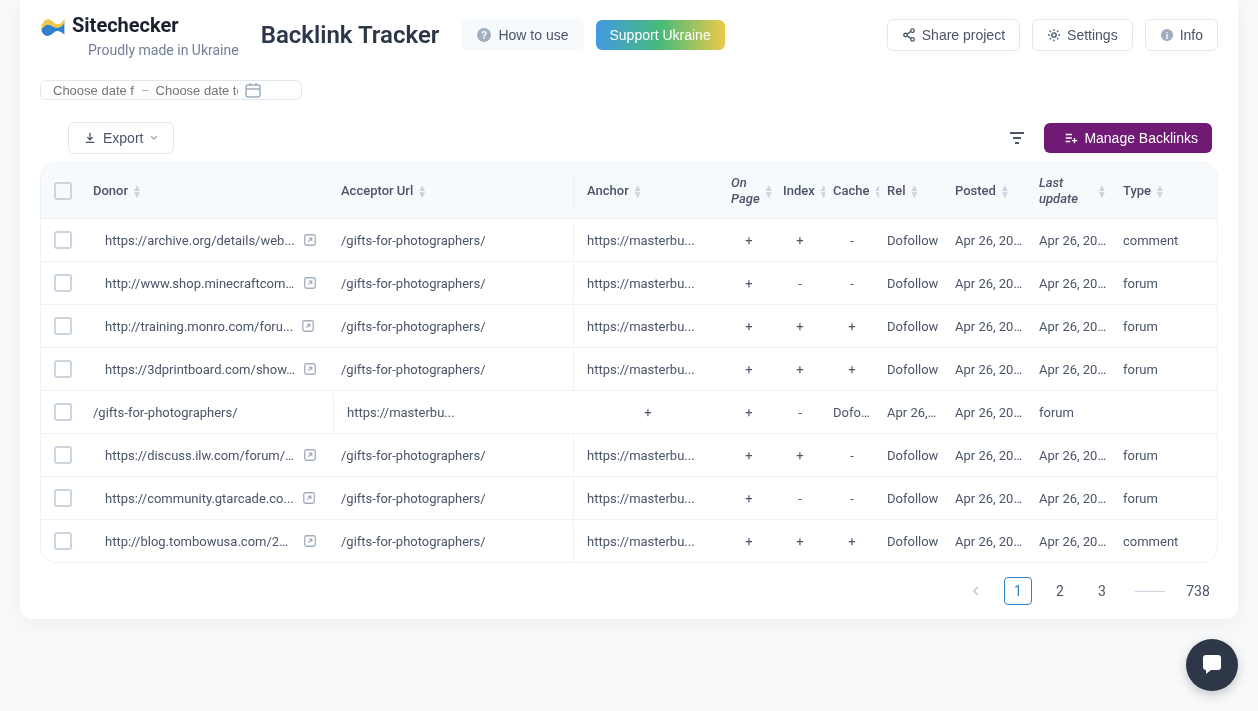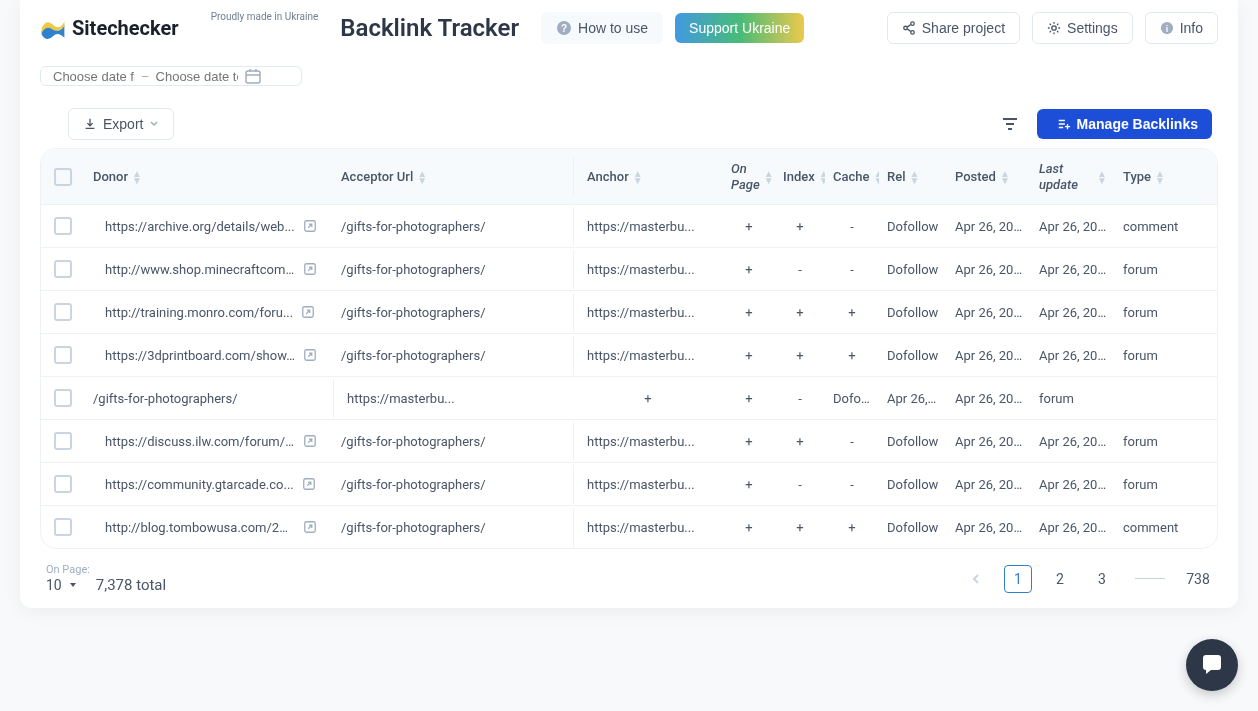--- a/index.html
+++ b/index.html
@@ -1,29 +1,29 @@
 <!DOCTYPE html>
 <html><head>
 <meta charset="utf-8">
 <style>
 * { box-sizing: border-box; margin: 0; padding: 0; }
 body { font-family: -apple-system, BlinkMacSystemFont, 'Segoe UI', Roboto, sans-serif; background: #f8f9fb; color: #4a5568; font-size: 14px; padding: 0 20px 20px; }
 .app { background: #fff; border-radius: 0 0 12px 12px; box-shadow: 0 4px 20px rgba(0,0,0,0.05); }
 
 .topbar { display: flex; align-items: center; padding: 12px 20px; gap: 12px; }
-.logo { display: flex; align-items: center; flex-direction: row; align-items: flex-start; margin-right: 10px; }
+.logo { display: flex; align-items: center; gap: 8px; flex-direction: column; align-items: flex-start; margin-right: 10px; }
 .logo-row { display: flex; align-items: center; gap: 6px; }
 .logo-mark { width: 26px; height: 26px; }
 .logo-text { font-size: 20px; font-weight: 700; color: #1a202c; }
-.logo-sub { font-size: 10px; color: #718096; margin-left: 32px; margin-top: -4px; }
+.logo-sub { font-size: 14px; color: #718096; margin-left: 48px; margin-top: -4px; }
 .page-title { font-size: 24px; font-weight: 600; color: #2d3748; margin-right: 10px; text-align: right; }
 .btn { display: inline-flex; align-items: center; gap: 6px; padding: 7px 14px; border: 1px solid #e2e8f0; background: #fff; border-radius: 6px; cursor: pointer; font-size: 14px; color: #4a5568; }
 .btn-ghost { background: #f7fafc; border-color: transparent; }
 .btn-gradient { background: linear-gradient(90deg, #4299e1 0%, #48bb78 50%, #ecc94b 100%); color: #fff; border: none; }
-.btn-primary { background: #1d4ed8; color: #fff; border: none; font-weight: 700; padding-left: 20px; }
+.btn-primary { background: #701a75; color: #fff; border: none; font-weight: 400; padding-left: 20px; }
 .spacer { flex: 1; }
 
 .filters { display: flex; gap: 14px; padding: 10px 20px 8px; }
 .input { flex: 1; border: 1px solid #e2e8f0; border-radius: 6px; padding: 11px 14px; font-size: 14px; color: #2d3748; outline: none; background: #fff; }
 .input::placeholder { color: #a0aec0; }
 .date-range { display: flex; align-items: center; gap: 6px; border: 1px solid #e2e8f0; border-radius: 6px; padding: 0 12px; color: #a0aec0; background: #fff; width: 262px; font-size: 13px; }
 .date-range input { border: none; outline: none; width: 82px; font-size: 13px; color: #a0aec0; background: transparent; }
 
 .toolbar { display: flex; align-items: center; padding: 14px 26px 8px 48px; gap: 12px; }
 .filter-icon { margin-left: auto; padding: 6px; cursor: pointer; }
@@ -355,32 +355,20 @@
           <div class="td center">+</div>
           <div class="td">Dofollow</div>
           <div class="td">Apr 26, 2022</div>
           <div class="td">Apr 26, 2022</div>
           <div class="td">comment</div>
         </div>
       </div>
   </div>
 
   <div class="footer">
-    <div>
-      <div class="on-page-lbl">On Page:</div>
-      <div style="display:flex;align-items:center;gap:18px;">
-        <div class="page-size">
-          <span>10</span>
-          <svg width="10" height="10" viewBox="0 0 10 10" fill="#4a5568">
-              <path d="M2 3l3 4 3-4z"></path>
-            </svg>
-        </div>
-        <span class="total">7,378 total</span>
-      </div>
-    </div>
     <div class="pager">
       <span class="pg chev">
         <svg width="10" height="12" viewBox="0 0 10 12" fill="none" stroke="#cbd5e0" stroke-width="2">
             <path d="M7 2L3 6l4 4"></path>
           </svg>
       </span>
       <span class="pg active">1</span>
       <span class="pg">2</span>
       <span class="pg">3</span>
       <span class="pg sep"></span>

